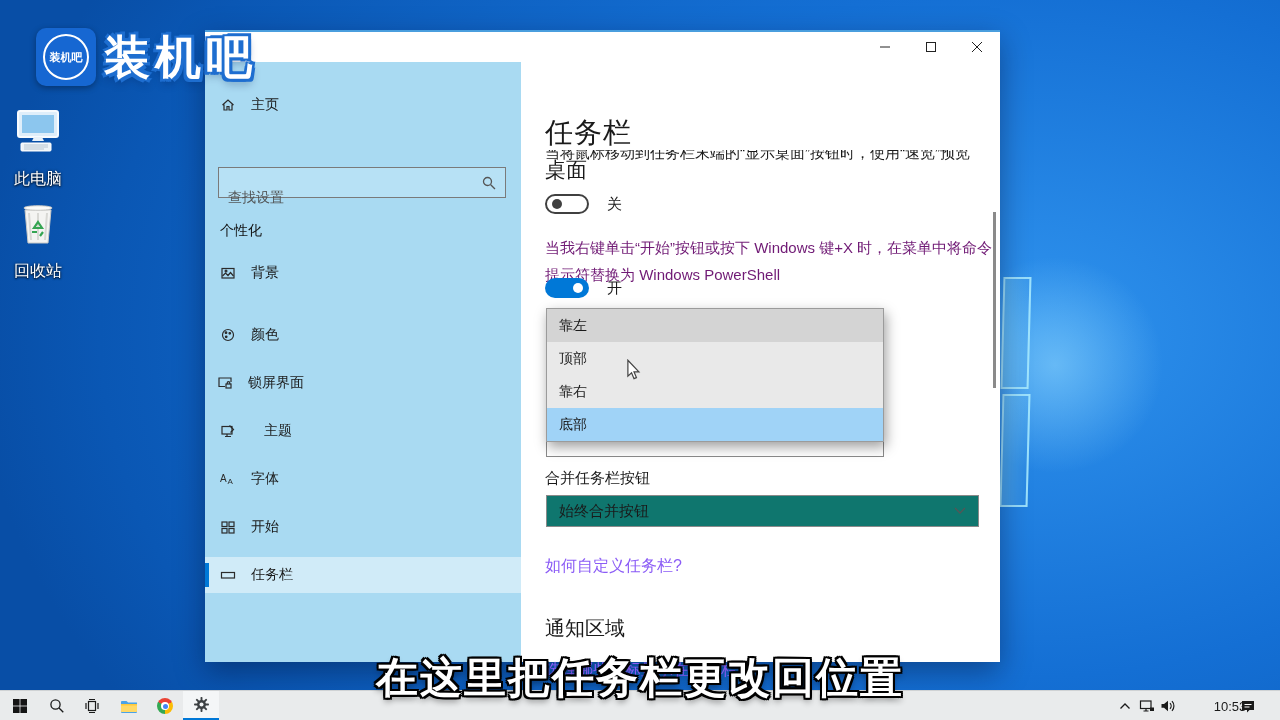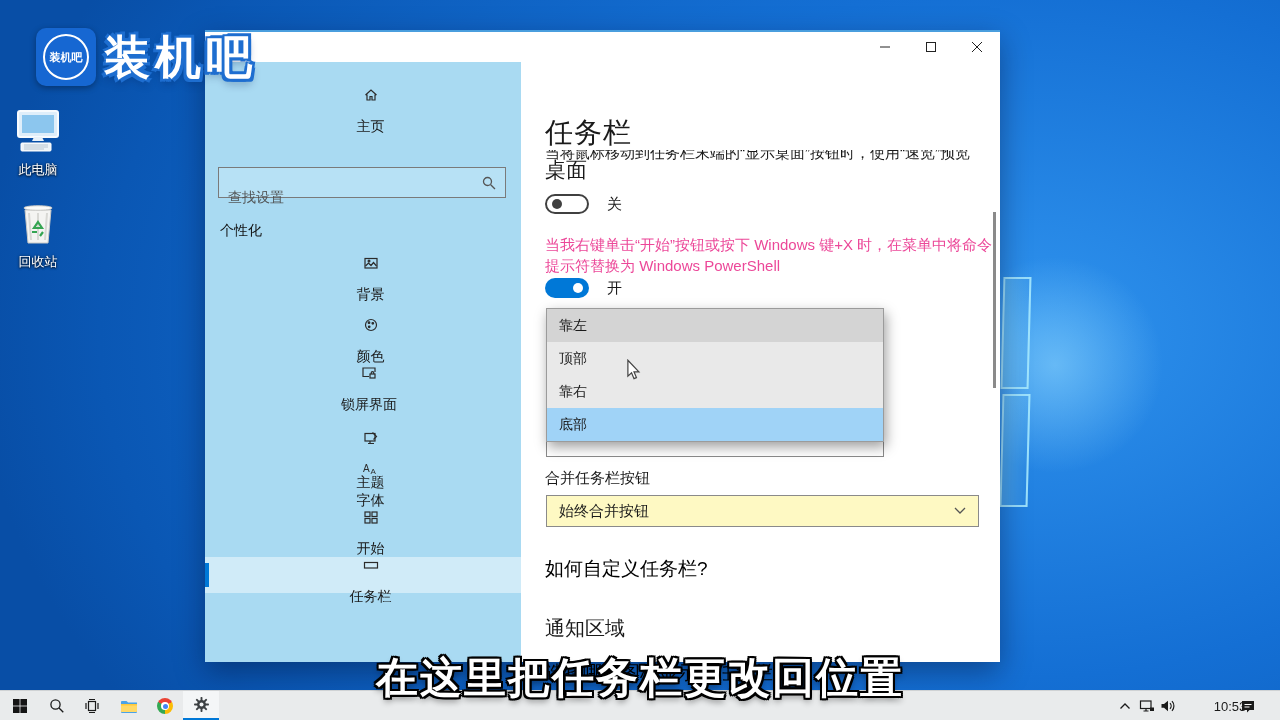--- a/index.html
+++ b/index.html
@@ -11,42 +11,42 @@
   .wp-glow { position:absolute; left:905px; top:215px; width:300px; height:300px; z-index:1;
              background:radial-gradient(closest-side, rgba(150,220,255,.55), rgba(150,220,255,0) 72%); }
   .wp-pane { position:absolute; width:28px; z-index:1; border:2px solid rgba(170,235,255,.85);
              background:linear-gradient(to right, rgba(130,215,250,.38), rgba(90,170,235,.12));
              transform:skewX(-1.5deg); }
   .wp-pane.p1 { left:1002px; top:277px; height:112px; }
   .wp-pane.p2 { left:1001px; top:394px; height:113px; }
 
   
   .dicon { position:absolute; width:62px; z-index:5; text-align:center; cursor:default; }
-  .dicon .dlabel { margin-top:3px; font-size:13px; color:#fff; text-shadow:0 1px 2px rgba(0,0,0,.85), 0 0 3px rgba(0,0,0,.6); }
+  .dicon .dlabel { margin-top:11px; font-size:16px; color:#fff; text-shadow:0 1px 2px rgba(0,0,0,.85), 0 0 3px rgba(0,0,0,.6); }
   #icon-thispc { left:7px; top:110px; }
   #icon-recycle { left:7px; top:200px; }
 
   
   .brand { position:absolute; left:36px; top:28px; z-index:45; display:flex; align-items:flex-start; }
   .brand-badge { width:60px; height:58px; background:#1667d2; border-radius:10px; box-shadow:0 2px 6px rgba(0,0,0,.35);
                  display:flex; align-items:center; justify-content:center; }
   .brand-badge .ring { width:46px; height:46px; border:2px solid #fff; border-radius:50%;
                  display:flex; align-items:center; justify-content:center; font-size:11px; font-weight:bold; color:#fff; }
   .brand-text { margin-left:8px; font-size:46px; font-weight:bold; color:#fff; letter-spacing:5px; line-height:58px;
                 text-shadow:3px 3px 0 #1e6ed0, -2px -2px 0 #1e6ed0, 2px -2px 0 #1e6ed0, -2px 2px 0 #1e6ed0, 3px -3px 0 #1e6ed0, -3px 3px 0 #1e6ed0, 0 5px 8px rgba(0,30,80,.4); }
 
   
   #win { position:absolute; left:205px; top:30px; width:795px; height:632px; z-index:10; background:#fff;
          border-top:2px solid #4a9ede; box-shadow:0 10px 28px rgba(0,10,40,.4); }
   .titlebar { position:absolute; left:0; top:0; right:0; height:30px; background:#fff; }
   .capbtns { position:absolute; right:0; top:0; display:flex; }
   .capbtn { width:46px; height:30px; display:flex; align-items:center; justify-content:center; background:transparent; border:none; }
 
   .sidebar { position:absolute; left:0; top:30px; width:316px; bottom:0; background:#a9daf2; }
-  .srow { position:absolute; left:0; width:316px; height:36px; display:flex; align-items:center; gap:15px; padding-left:15px; font-size:14px; color:#1a1a1a; cursor:default;flex-direction:column; }
+  .srow { position:absolute; left:0; width:316px; height:36px; display:flex; align-items:center; gap:15px; padding-left:15px; font-size:14px; color:#1a1a1a; cursor:default; }
   .srow .sico { width:16px; height:16px; flex:0 0 16px; }
   .srow.sel { background:rgba(255,255,255,.45); }
   .srow.sel::before { content:""; position:absolute; left:0; top:6px; width:4px; height:24px; background:#0078d7; }
   .search-box { position:absolute; left:13px; top:105px; width:288px; height:31px; background:#b7e1f5; border:1px solid #7a7a7a;
                 display:flex; align-items:center; padding:0 9px; }
   .search-box input { flex:1; border:none; background:transparent; outline:none; font-size:14px; color:#333; font-family:inherit;margin-top:28px; }
   .search-box input::placeholder { color:#4a4a4a; opacity:.9; }
   .ssection { position:absolute; left:15px; top:160px; font-size:14px; font-weight:normal; color:#111; }
 
   .content { position:absolute; left:316px; top:30px; right:0; bottom:0; background:#fff; }
@@ -55,35 +55,35 @@
   .peek-clip span { display:block; margin-top:-7px; font-size:15px; line-height:20px; white-space:nowrap; color:#1a1a1a; }
   .peek-l2 { position:absolute; left:24px; top:98px; font-size:21px; line-height:20px; color:#1a1a1a; }
 
   .toggle-row { position:absolute; left:24px; display:flex; align-items:center; gap:18px; font-size:15px; color:#1a1a1a; }
   .tgl { position:relative; width:44px; height:20px; border-radius:11px; }
   .tgl.off { border:2px solid #404040; background:#fff; }
   .tgl.off .knob { position:absolute; left:5px; top:3px; width:10px; height:10px; border-radius:50%; background:#404040; }
   .tgl.on { background:#0078d7; }
   .tgl.on .knob { position:absolute; right:6px; top:5px; width:10px; height:10px; border-radius:50%; background:#fff; }
 
-  .ps-text { position:absolute; left:24px; top:172px; width:448px; font-size:15px; line-height:21px; color:#ec4899; }
+  .ps-text { position:absolute; left:24px; top:172px; width:448px; font-size:15px; line-height:27px; color:#701a75; }
 
   .pos-select-behind { position:absolute; left:25px; top:363px; width:338px; height:32px; background:#fff; border:1px solid #8a8a8a; z-index:1; }
   .dropdown { position:absolute; left:25px; top:246px; width:338px; z-index:3; border:1px solid #9b9b9b;
               box-shadow:2px 5px 12px rgba(0,0,0,.38); }
   .opt { height:33px; line-height:33px; padding-left:12px; font-size:14px; color:#1a1a1a; background:#e9e9e9; cursor:default; }
   .opt.hover { background:#d4d4d4;font-family:Liberation Serif, serif; }
   .opt.selected { background:#a0d3f7; }
 
   .combine-label { position:absolute; left:24px; top:407px; font-size:15px; color:#1a1a1a; }
-  .combine-select { position:absolute; left:25px; top:433px; width:433px; height:32px; background:#fef9c3; border:1px solid #8a8a8a;
+  .combine-select { position:absolute; left:25px; top:433px; width:433px; height:32px; background:#0f766e; border:1px solid #8a8a8a;
                     display:flex; align-items:center; padding:0 12px; font-size:15px; color:#1a1a1a; }
   .combine-select .chev { margin-left:auto; }
 
-  .clink { position:absolute; left:24px; font-size:19px; color:#000000; cursor:pointer; }
+  .clink { position:absolute; left:24px; font-size:16px; color:#8b5cf6; cursor:pointer; }
   .cheading { position:absolute; left:24px; top:553px; font-size:20px; font-weight:400; color:#1a1a1a; }
 
   .vscroll { position:absolute; left:788px; top:180px; width:3px; height:176px; background:#8a8a8a; }
 
   .cursor { position:absolute; left:105px; top:297px; z-index:6; }
 
   
   #taskbar { position:absolute; left:0; bottom:0; width:1280px; height:30px; z-index:40; background:#e9ebec; border-top:1px solid #cfd2d4; }
   .tb-btn { position:absolute; top:0; width:36px; height:30px; display:flex; align-items:center; justify-content:center; background:transparent; border:none; }
   .tb-btn.active { background:#f4f6f7; border-bottom:3px solid #0078d7; }
@@ -199,21 +199,21 @@
         <span>颜色</span>
       </div>
       <div class="srow" style="top:303px;padding-left:12px;">
         <svg class="sico" viewBox="0 0 16 16" fill="none" stroke="#2b2b2b" stroke-width="1.2">
             <path d="M14 7V3H2v8.5h6"></path>
             <rect x="9" y="9" width="5" height="4"></rect>
             <path d="M10.2 9V8a1.3 1.3 0 0 1 2.6 0v1"></path>
           </svg>
         <span>锁屏界面</span>
       </div>
-      <div class="srow" style="top:368px;gap:28px;">
+      <div class="srow" style="top:351px;gap:28px;">
         <svg class="sico" viewBox="0 0 16 16" fill="none" stroke="#2b2b2b" stroke-width="1.2">
             <rect x="2" y="3.5" width="10" height="7.5"></rect>
             <path d="M5 13.5h6M7 11v2.5"></path>
             <path d="M9.5 2.5l4 4-3 3"></path>
           </svg>
         <span>主题</span>
       </div>
       <div class="srow" style="top:399px;">
         <svg class="sico" viewBox="0 0 16 16">
             <text x="0" y="11" font-size="10" fill="#2b2b2b">A</text>

